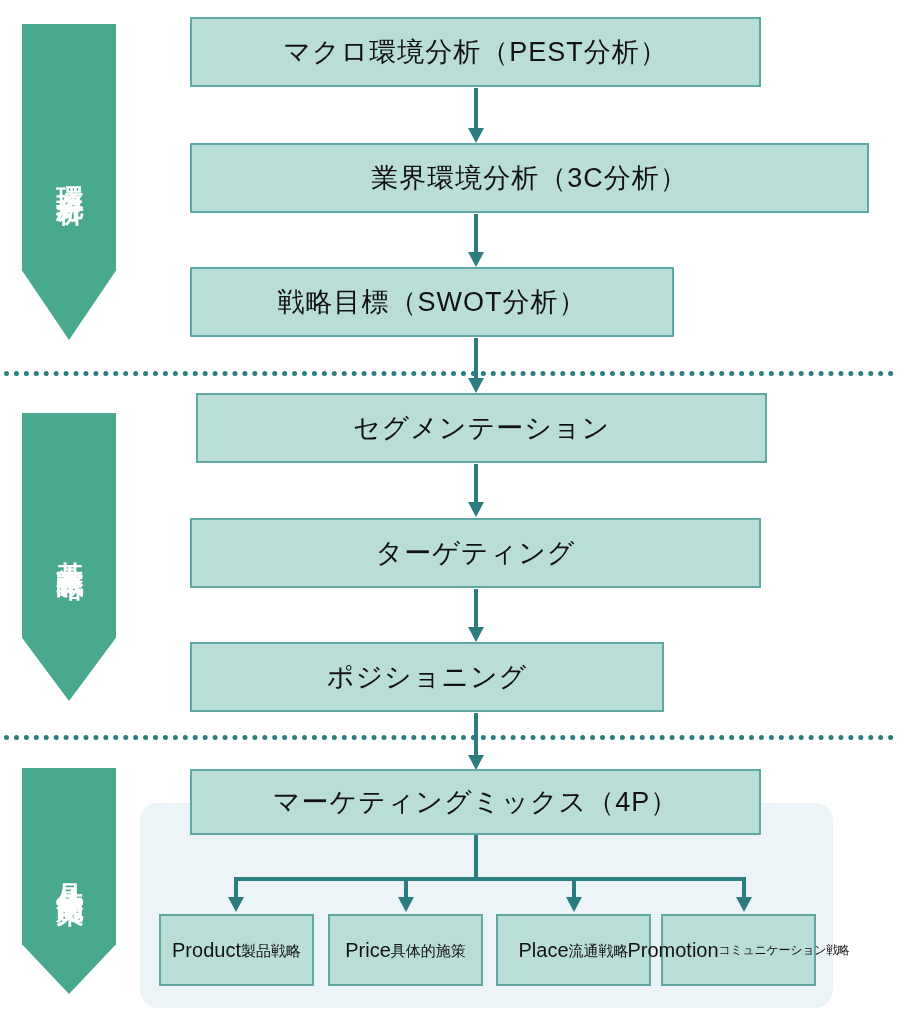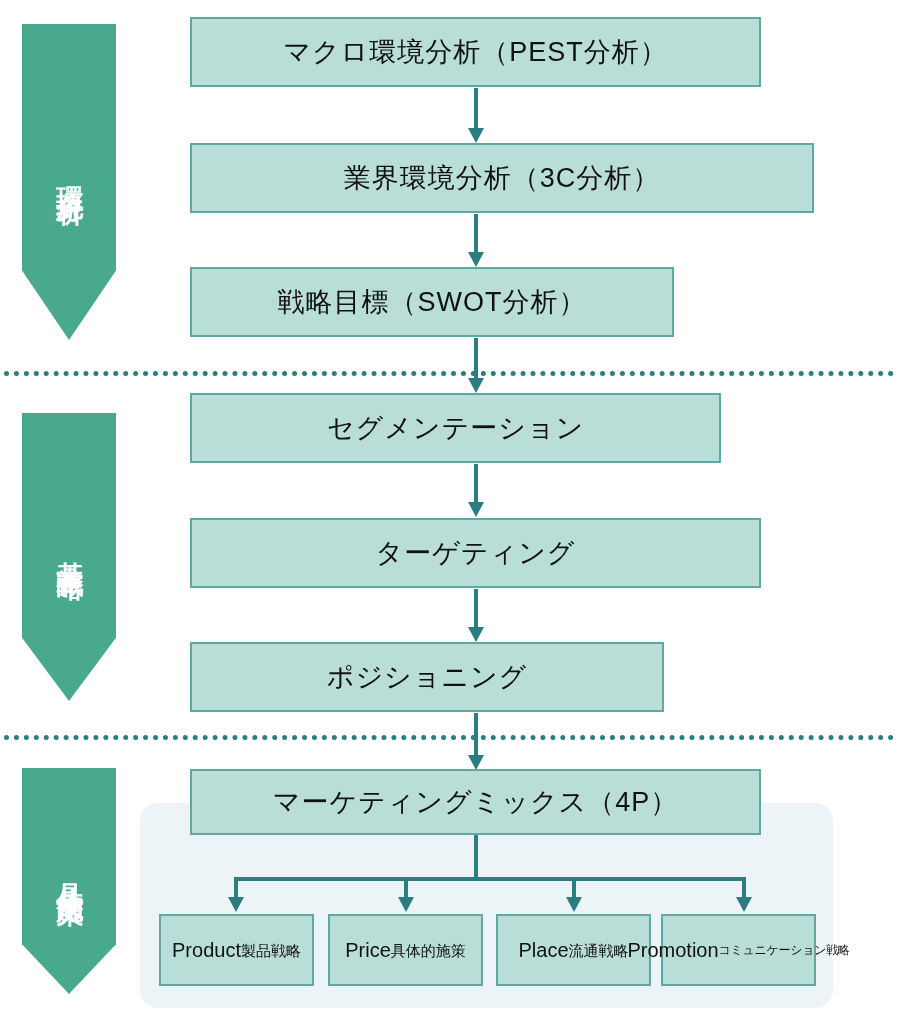--- a/index.html
+++ b/index.html
@@ -127,21 +127,21 @@
     <span>マクロ環境分析（PEST分析）</span>
   </div>
 
   <div class="varrow" style="left:464px; top:88px; width:24px; height:56px;">
     <svg width="24" height="56" viewBox="0 0 24 56">
       <line x1="12" y1="0" x2="12" y2="42" stroke="#2b7d80" stroke-width="4"></line>
       <polygon points="4,40 20,40 12,55" fill="#2b7d80"></polygon>
     </svg>
   </div>
 
-  <div class="pbox" style="left:190px; top:143px; width:624px; height:70px;">
+  <div class="pbox" style="left:190px; top:143px; width:679px; height:70px;">
     <span>業界環境分析（3C分析）</span>
   </div>
 
   <div class="varrow" style="left:464px; top:214px; width:24px; height:54px;">
     <svg width="24" height="54" viewBox="0 0 24 54">
       <line x1="12" y1="0" x2="12" y2="40" stroke="#2b7d80" stroke-width="4"></line>
       <polygon points="4,38 20,38 12,53" fill="#2b7d80"></polygon>
     </svg>
   </div>
 
@@ -155,21 +155,21 @@
       <polygon points="4,40 20,40 12,55" fill="#2b7d80"></polygon>
     </svg>
   </div>
 
   <div class="divider" style="left:4px; top:371px; width:890px;"></div>
 
   <div class="banner" style="left:22px; top:413px; width:94px; height:288px;">
     <span class="banner-label">基本戦略</span>
   </div>
 
-  <div class="pbox" style="left:190px; top:393px; width:531px; height:70px;justify-content:center;">
+  <div class="pbox" style="left:196px; top:393px; width:571px; height:70px;justify-content:center;">
     <span>セグメンテーション</span>
   </div>
 
   <div class="varrow" style="left:464px; top:464px; width:24px; height:54px;">
     <svg width="24" height="54" viewBox="0 0 24 54">
       <line x1="12" y1="0" x2="12" y2="40" stroke="#2b7d80" stroke-width="4"></line>
       <polygon points="4,38 20,38 12,53" fill="#2b7d80"></polygon>
     </svg>
   </div>
 

